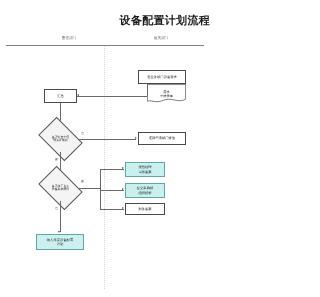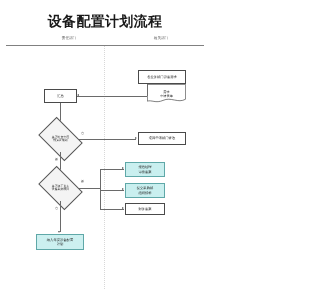--- a/index.html
+++ b/index.html
@@ -7,22 +7,22 @@
     width:210px;height:297px;
     background:#ffffff;
     font-family:"DejaVu Sans","Liberation Sans",sans-serif;
     overflow:hidden;
     position:relative;
   }
   #page{position:absolute;inset:0;width:210px;height:297px;}
 
   .title{
     position:absolute;left:0;top:13px;width:210px;
-    text-align:center;
-    font-size:14px;font-weight:bold;color:#1a1a1a;
+    text-align:right;
+    font-size:11px;font-weight:bold;color:#1a1a1a;
     letter-spacing:0.3px;
   }
 
   .hdr{
     position:absolute;top:36px;
     font-size:3.6px;color:#555;text-align:center;
   }
   .hdr.left{left:40px;width:58px;}
   .hdr.right{left:132px;width:58px;}
 

